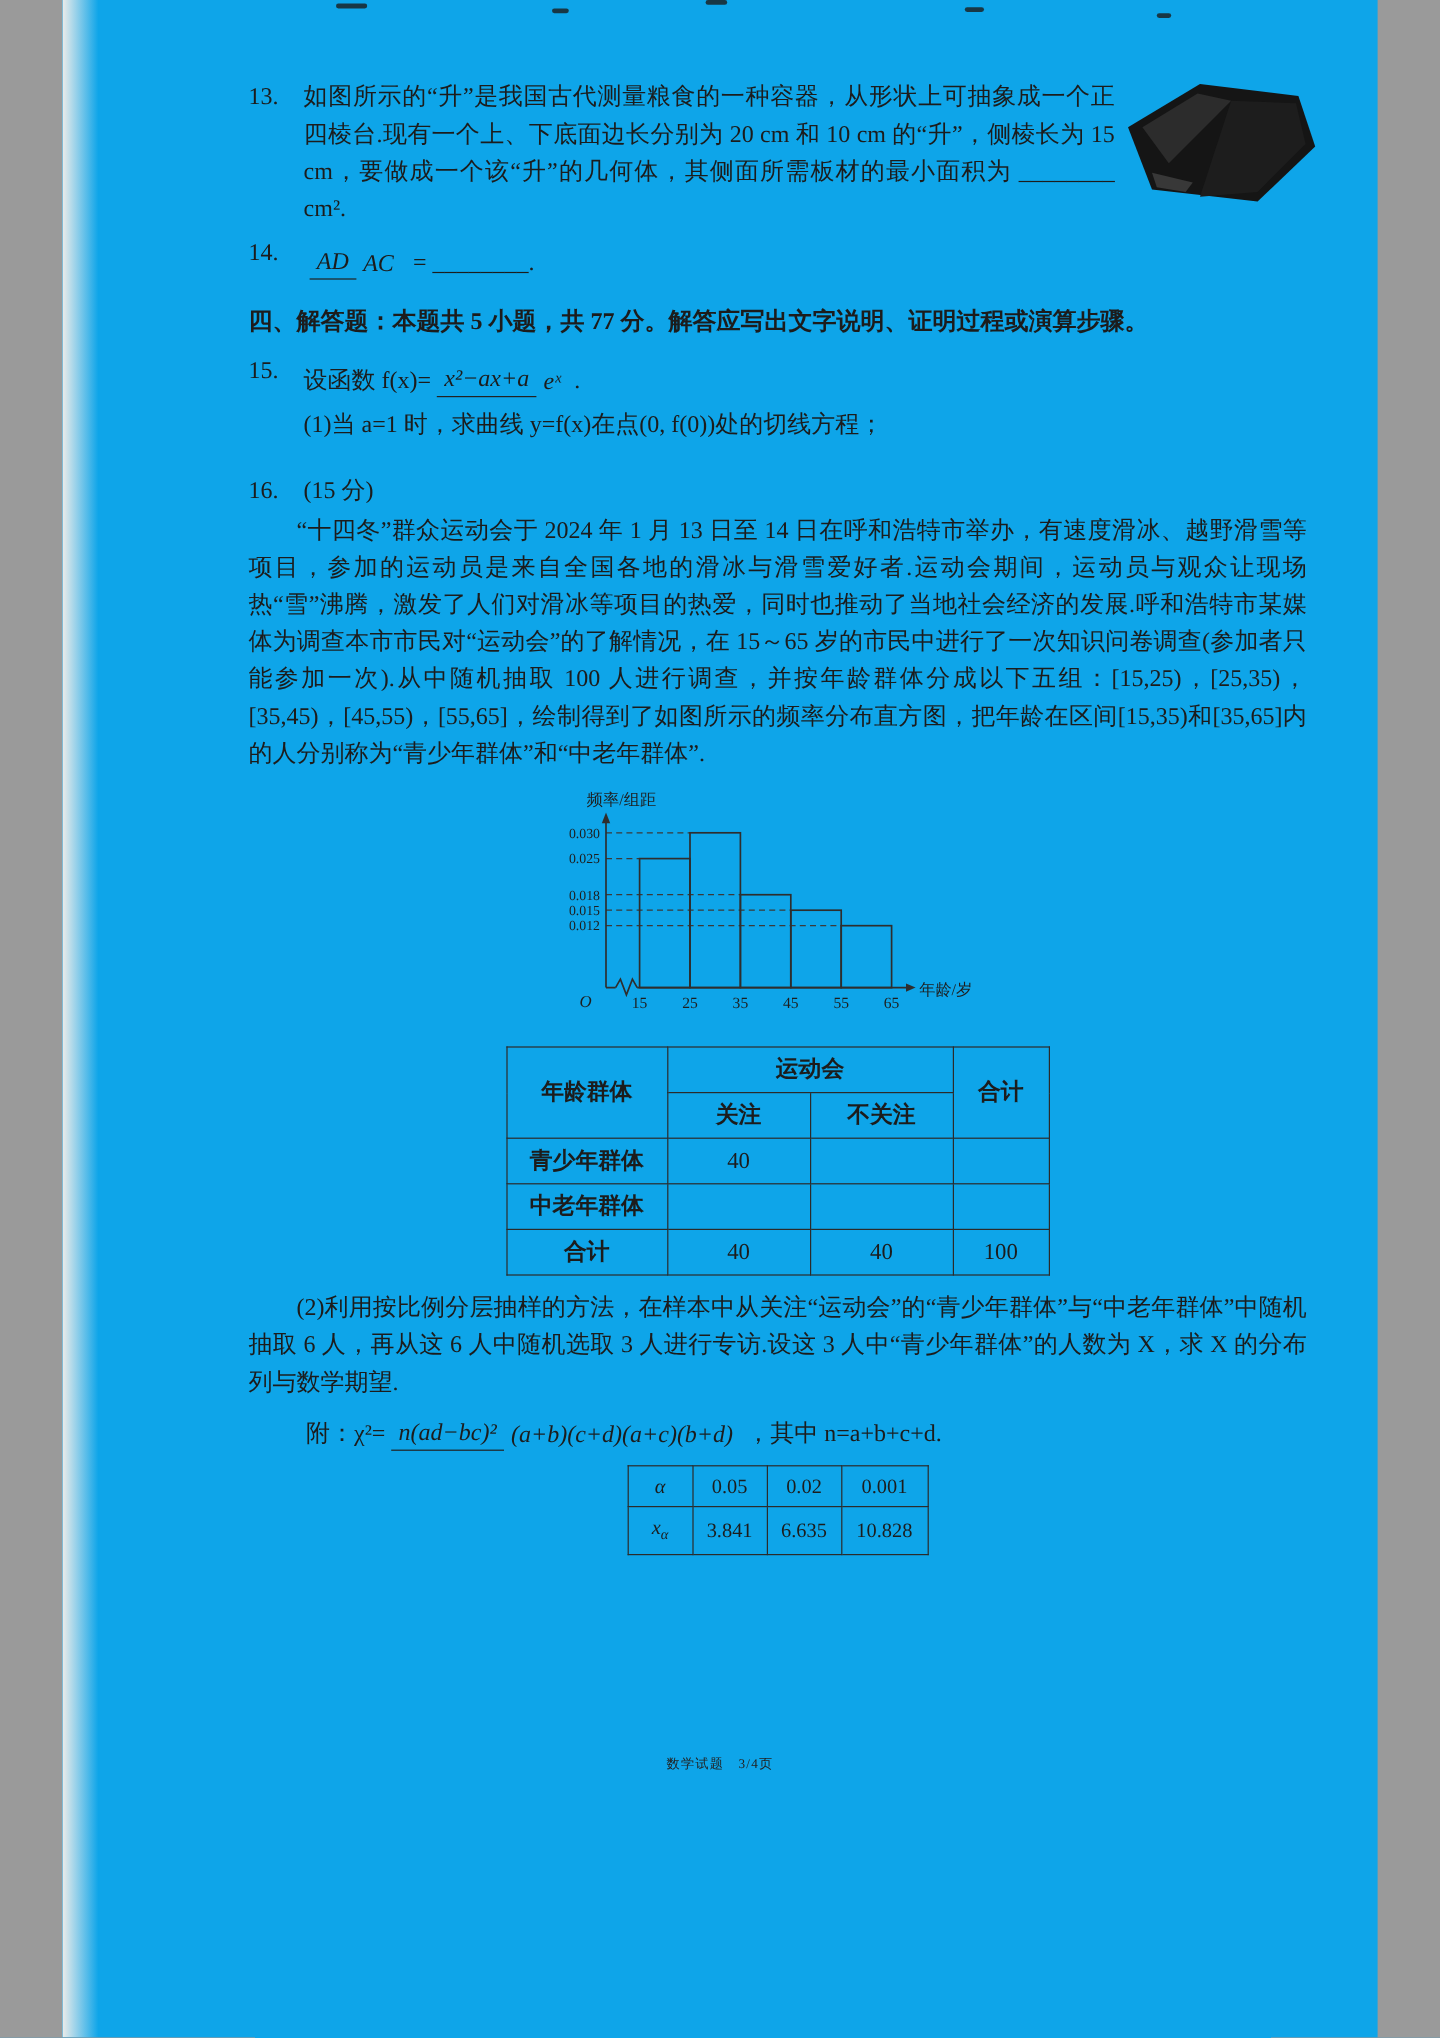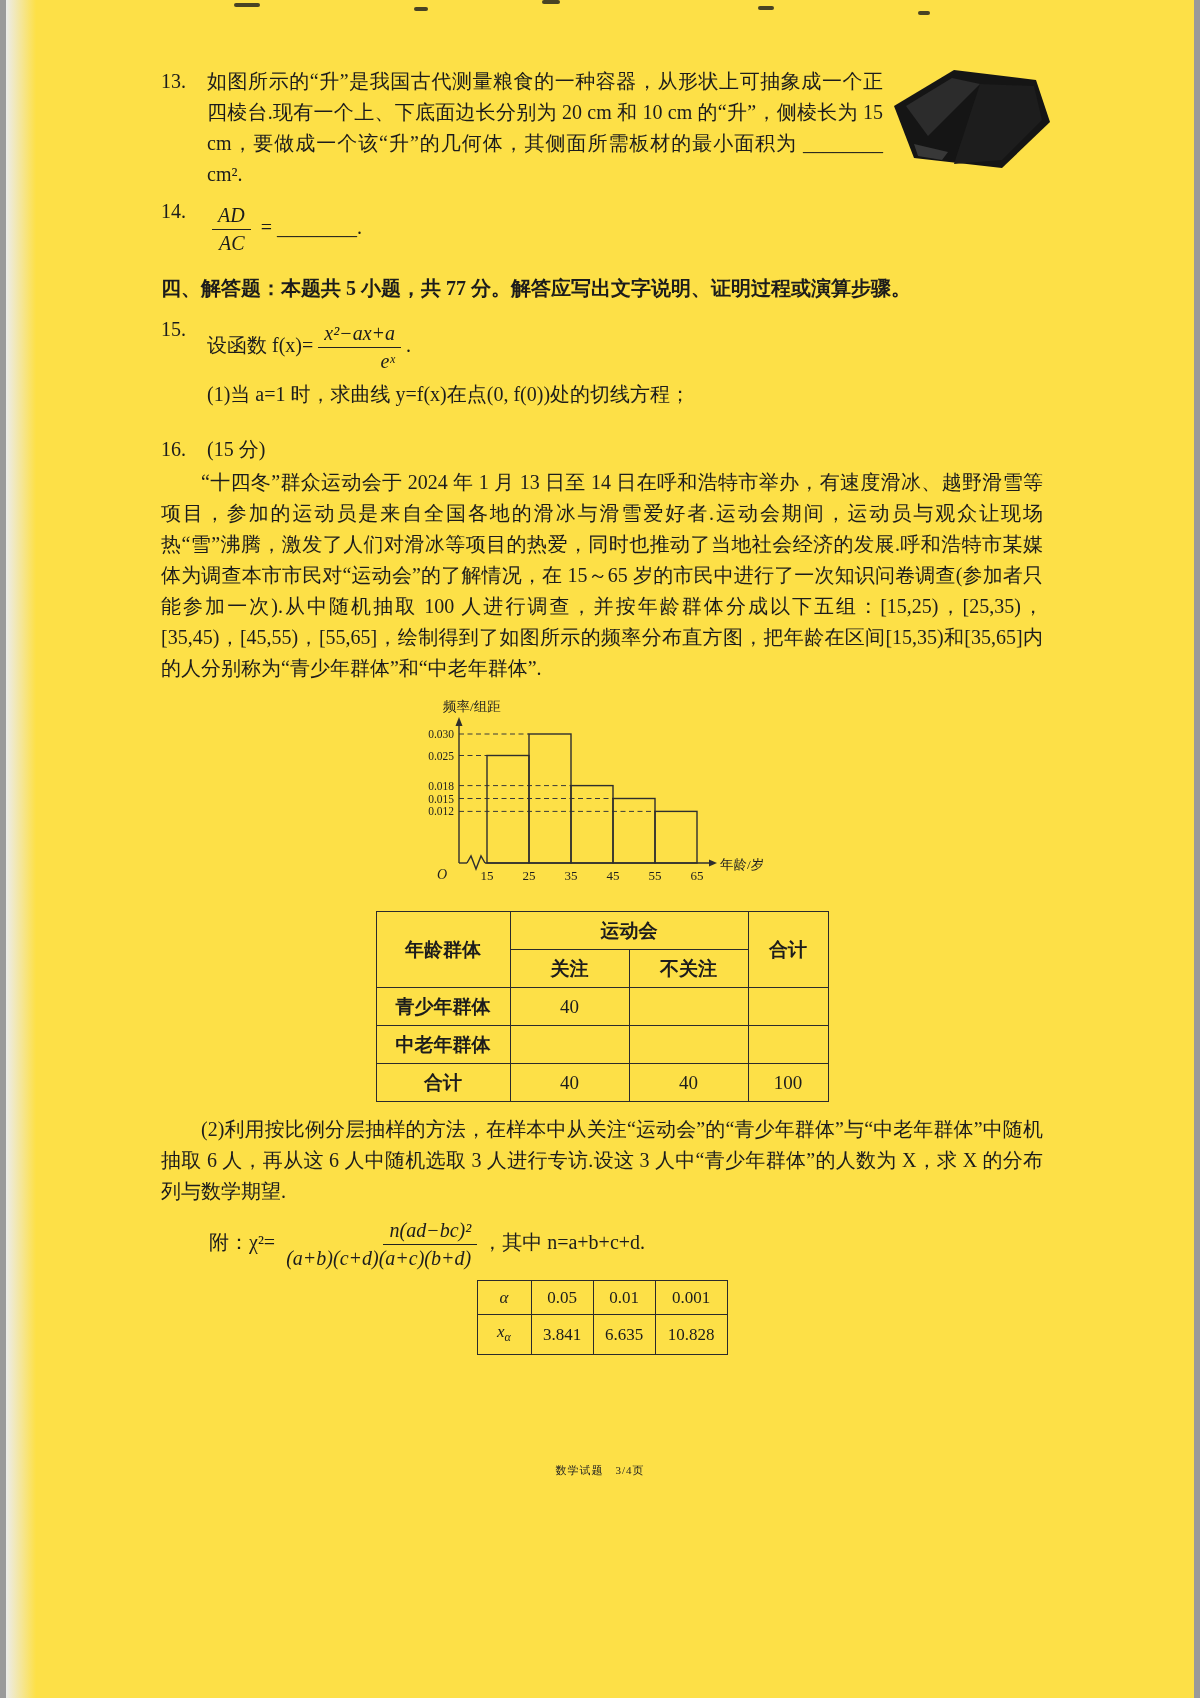--- a/index.html
+++ b/index.html
@@ -1,35 +1,35 @@
 <!DOCTYPE html>
 <html><head>
 <meta charset="utf-8">
 <style>
   *{box-sizing:border-box}
   html,body{margin:0;padding:0;background:#9a9a9a}
   .page{
-    position:relative;width:1188px;height:1698px;margin:0 auto;
-    background:#fde047;overflow:hidden;color:#1c1c1c;
+    position:relative;width:1096px;height:1698px;margin:0 auto;
+    background:#0ea5e9;overflow:hidden;color:#1c1c1c;
     font-family:"Liberation Serif","DejaVu Serif",serif;
     font-size:20px;line-height:31px;
   }
   .page::before{content:"";position:absolute;left:0;top:0;bottom:0;width:30px;
     background:linear-gradient(90deg,#ececea,rgba(255,255,255,0));pointer-events:none}
   .artifacts i{position:absolute;height:4px;background:#1c1c1c;border-radius:2px;opacity:.8}
   .content{position:absolute;left:155px;top:66px;width:882px}
   p{margin:0;text-align:justify}
   .qrow{display:flex;align-items:flex-start}
   .qnum{flex:0 0 46px}
   .qbody{flex:1;min-width:0}
   .q13{margin-bottom:6px}
   .q13 .qtext{width:676px}
   .q14{margin-bottom:6px}
   .mathline{margin:8px 0 6px}
-  .frac{display:inline-flex;flex-direction:column;align-items:flex-end;vertical-align:middle;
+  .frac{display:inline-flex;flex-direction:row;align-items:flex-start;vertical-align:middle;
     text-align:center;margin:0 5px}
   .frac .fnum{display:block;border-bottom:1.4px solid #222;padding:0 6px 2px;line-height:1.15}
   .frac .fden{display:block;padding:2px 6px 0;line-height:1.15}
   .math{font-style:italic}
   .section-heading{font-weight:700;margin:12px 0 10px}
   .q15{margin-bottom:24px}
   .q15 .qbody p{margin-top:2px}
   .q16-header{margin-bottom:2px}
   .indent{text-indent:2em}
   .hist{margin:14px 0 8px 248px}
@@ -215,21 +215,21 @@
         <colgroup>
             <col style="width:54px">
             <col style="width:62px">
             <col style="width:62px">
             <col style="width:72px">
           </colgroup>
         <tbody>
             <tr>
           <td class="math">α</td>
           <td>0.05</td>
-          <td>0.01</td>
+          <td>0.02</td>
           <td>0.001</td>
         </tr>
         <tr>
           <td class="math"><span>x</span><sub>α</sub></td>
           <td>3.841</td>
           <td>6.635</td>
           <td>10.828</td>
         </tr>
       </tbody>
         </table>

